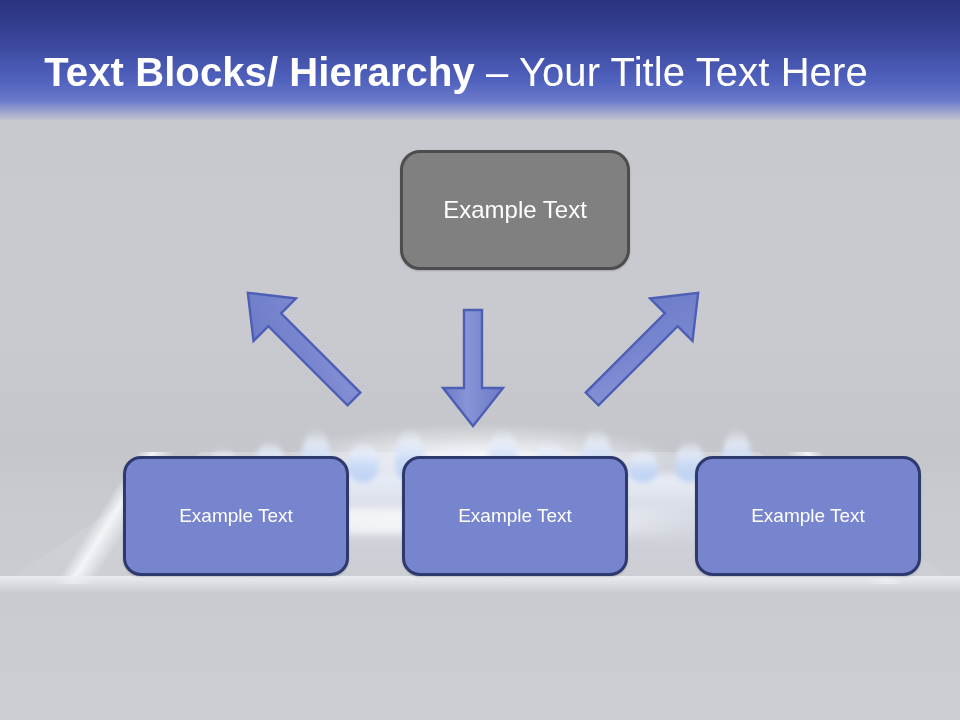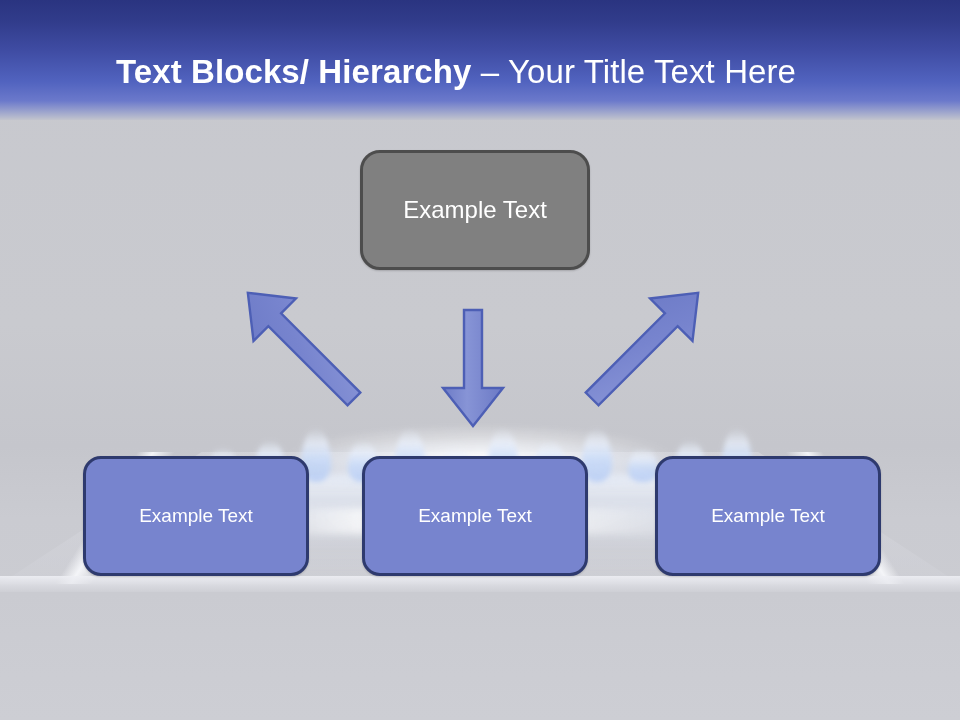--- a/index.html
+++ b/index.html
@@ -152,37 +152,38 @@
         #9ba3cd 93%,
         #c2c4cd 100%);
   }
   .title {
     position: absolute;
     left: 0;
     top: 52px;
     width: 912px;
     text-align: center;
     color: #ffffff;
-    font-size: 33px;
+    font-size: 40px;
     line-height: 40px;
     letter-spacing: 0.1px;
     white-space: nowrap;
   }
   .title .bold { font-weight: bold; }
   .title .light { font-weight: normal; }
 
   
   .node {
     position: absolute;
     box-sizing: border-box;
     display: flex;
     align-items: center;
     justify-content: center;
     color: #ffffff;
     text-align: right;
+    margin-left: 40px;
   }
 
   .node-top {
     left: 360px;
     top: 150px;
     width: 230px;
     height: 120px;
     background: #808080;
     border: 3px solid #4d4d4d;
     border-radius: 20px;

